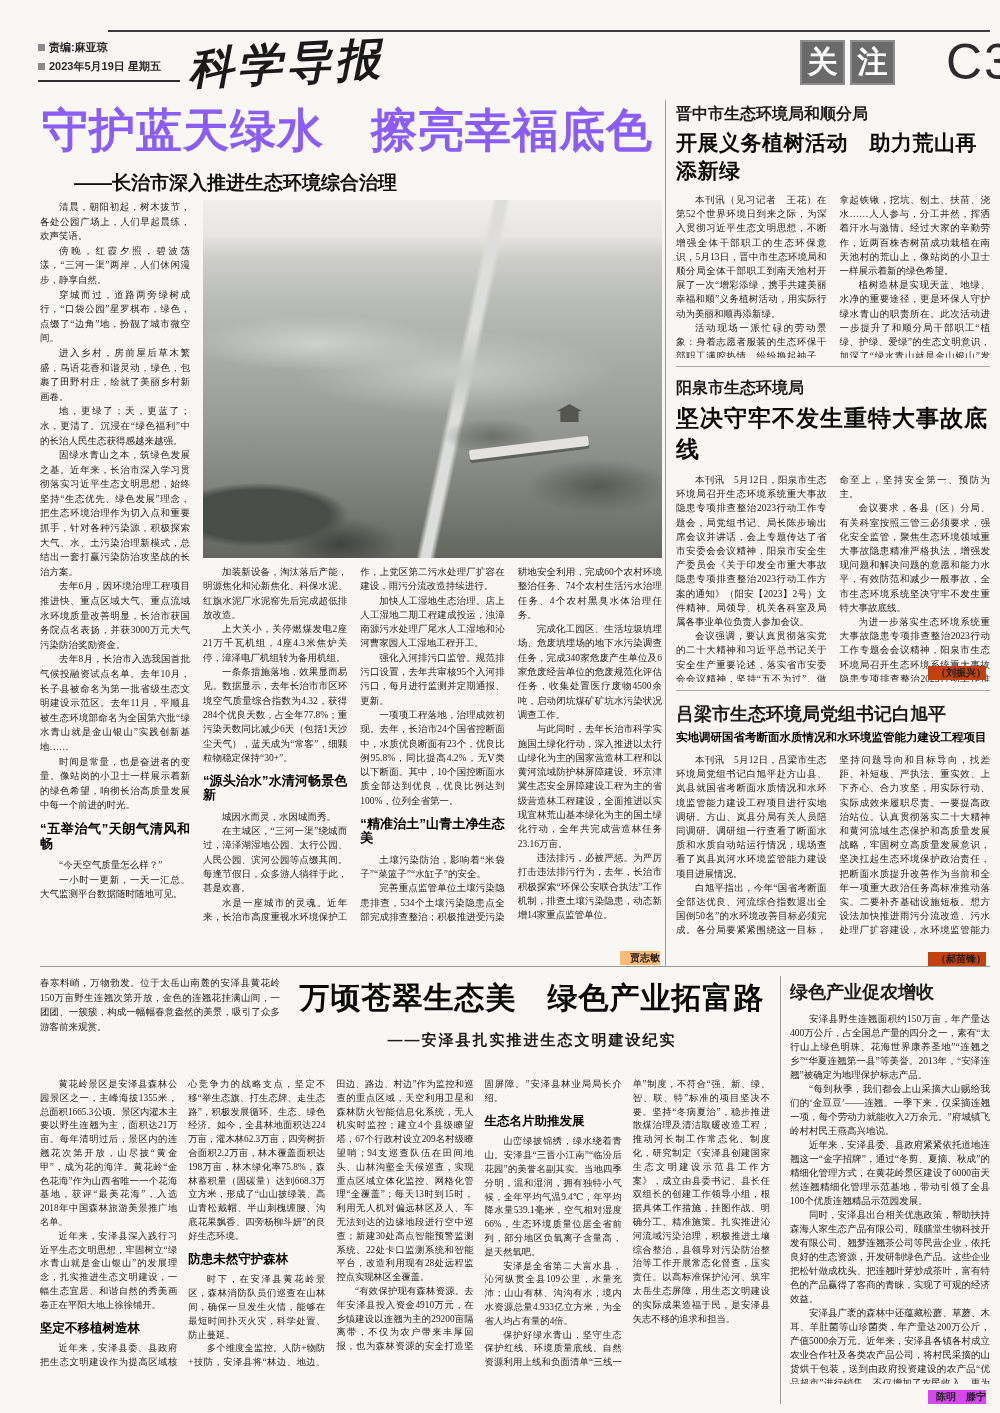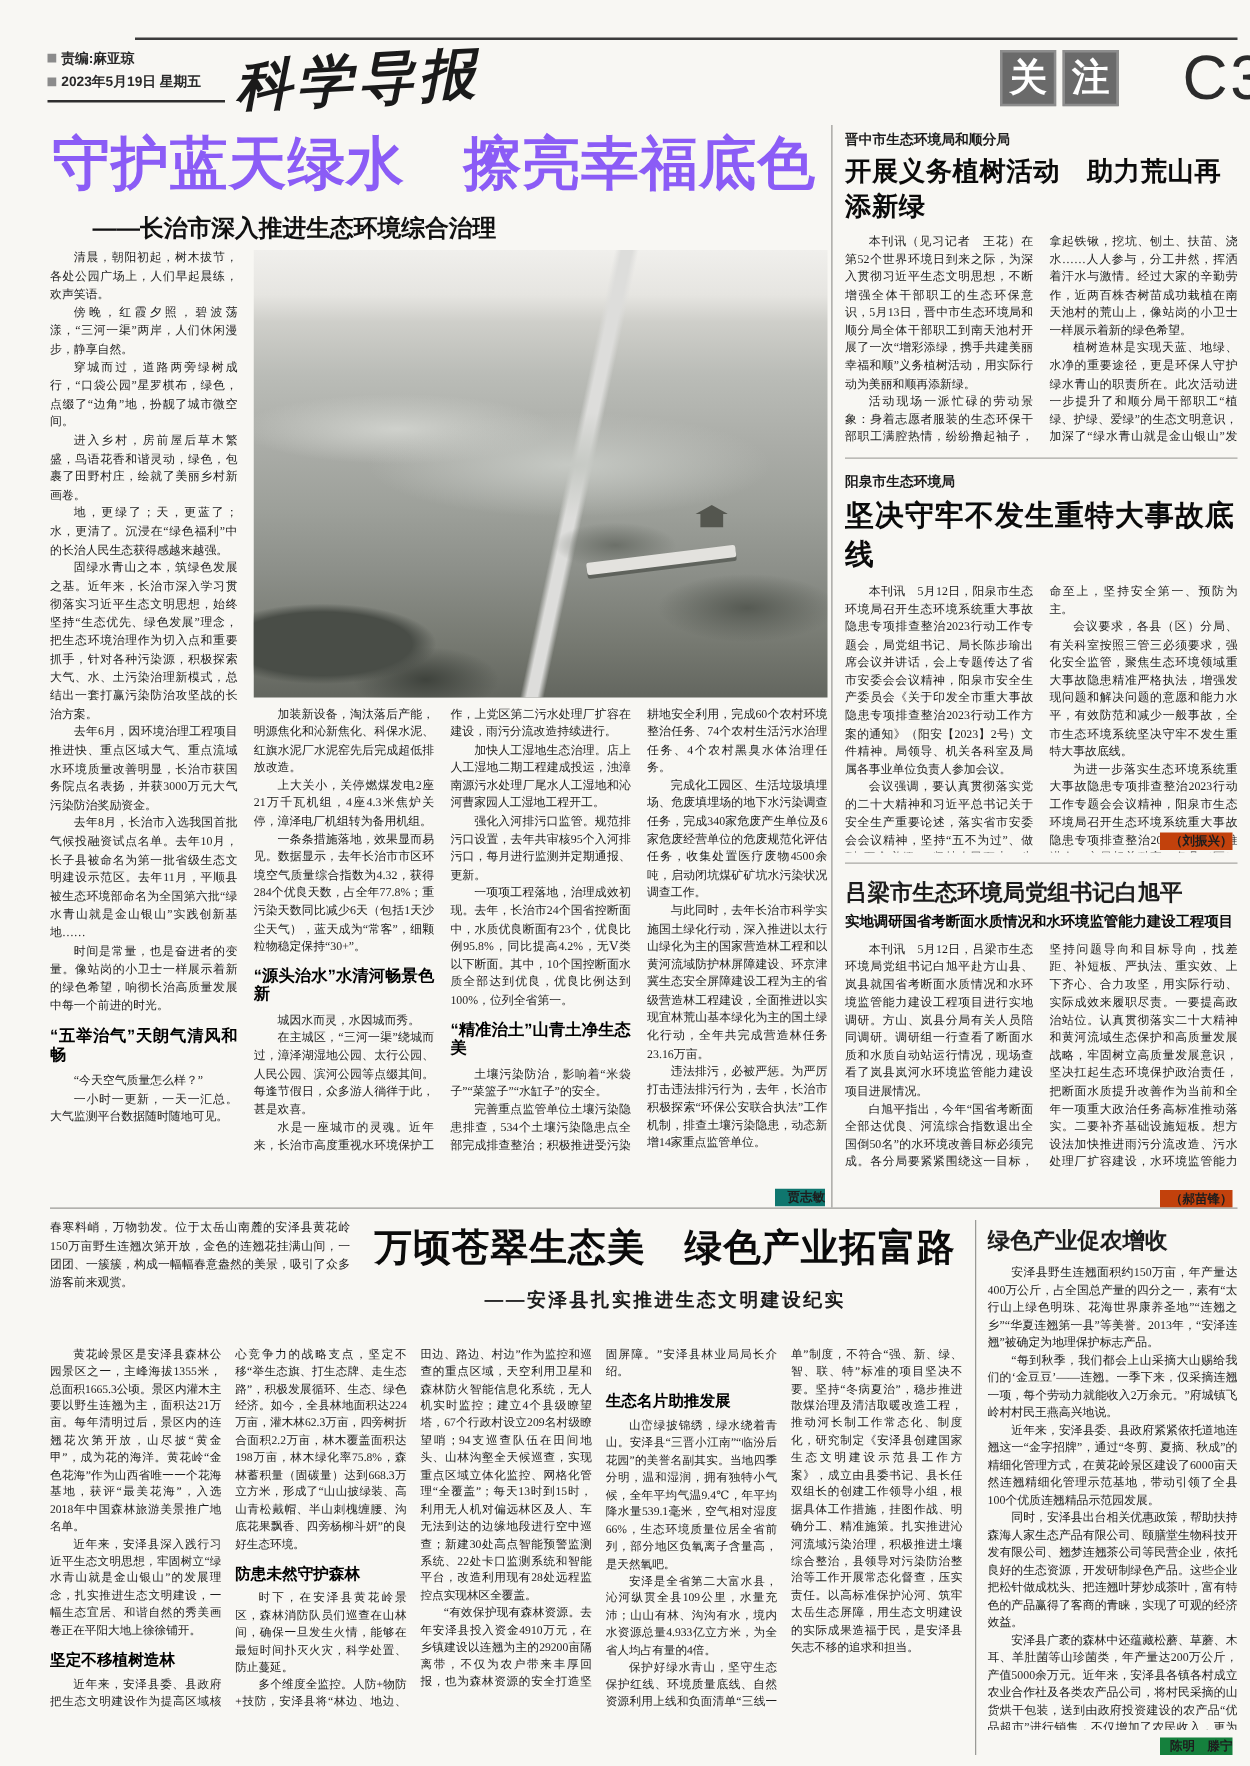--- a/index.html
+++ b/index.html
@@ -40,26 +40,26 @@
   .photo-bridge{position:absolute;left:58%;top:68%;width:120px;height:10px;background:#e3e2de;
                 transform:rotate(-7deg);border-radius:2px;box-shadow:0 3px 0 rgba(40,44,38,.45);}
   .photo-pavilion{position:absolute;left:77%;top:57%;width:26px;height:18px;background:#54564f;
                   clip-path:polygon(50% 0,100% 40%,85% 40%,85% 100%,15% 100%,15% 40%,0 40%);}
   .below-photo{flex:1;margin-top:7px;column-count:3;column-gap:13px;overflow:hidden;
                font-size:9.5px;line-height:14.3px;text-align:justify;}
   .para{margin:0;text-indent:2em;}
   .sub-hed{font-family:"Liberation Sans",sans-serif;font-weight:bold;font-size:13px;
            margin:9px 0 7px;text-indent:0;color:#000;}
   .main-sign{position:absolute;right:2px;bottom:0;font-weight:bold;font-size:10px;
-             background:#0f766e;padding-left:10px;}
+             background:#fdba74;padding-left:10px;}
   
   .v-rule{position:absolute;left:665px;top:100px;width:1px;height:866px;background:#9a9a96;}
   .sidebar{position:absolute;left:676px;top:102px;width:314px;}
   .side-art{position:relative;overflow:hidden;}
-  .side-art .kicker{font-family:"Liberation Sans",sans-serif;font-weight:bold;font-size:11px;margin:2px 0 4px;}
+  .side-art .kicker{font-family:"Liberation Sans",sans-serif;font-weight:bold;font-size:16px;margin:2px 0 4px;}
   .side-art .hed{font-family:"Liberation Sans",sans-serif;font-weight:900;color:#0b0b0b;}
   .side-body{column-count:2;column-gap:13px;font-size:9.5px;line-height:14.2px;text-align:justify;overflow:hidden;}
   .art-sign{position:absolute;right:4px;bottom:2px;font-weight:bold;font-size:10px;background:#c2410c;padding-left:8px;}
   .h-div{height:1px;background:#a8a8a4;margin:8px 0 9px;}
   #art1{height:256px;} #art1 .hed{font-size:21px;letter-spacing:.5px;margin-bottom:8px;} #art1 .side-body{height:172px;}
   #art2{height:306px;} #art2 .hed{font-size:23px;letter-spacing:1px;margin-bottom:8px;} #art2 .side-body{height:228px;}
   #art3{height:268px;} #art3 .kicker{font-size:18px;} #art3 .hed{font-size:11.5px;white-space:nowrap;margin-bottom:8px;}
   #art3 .side-body{height:196px;}
   
   .bottom-rule{position:absolute;left:40px;top:966px;width:950px;height:1px;background:#9a9a96;}
@@ -71,21 +71,21 @@
   .bottom-hed{font-family:"Liberation Sans",sans-serif;font-weight:900;font-size:30px;
               letter-spacing:1px;white-space:nowrap;color:#0b0b0b;margin-top:2px;}
   .bottom-dek{font-family:"Liberation Sans",sans-serif;font-weight:bold;font-size:15px;margin-top:12px;letter-spacing:2px;}
   .bottom-body{margin-top:10px;column-count:5;column-gap:11px;height:322px;overflow:hidden;
                font-size:9.3px;line-height:13.8px;text-align:justify;}
   .bottom-body .sub-hed{font-size:12.5px;}
   
   .bottom-right{position:absolute;left:790px;top:980px;width:200px;height:426px;overflow:hidden;}
   .br-hed{font-family:"Liberation Sans",sans-serif;font-weight:900;font-size:18px;margin:0 0 8px;}
   .br-body{font-size:9.5px;line-height:14px;text-align:justify;height:372px;overflow:hidden;}
-  .br-sign{position:absolute;right:4px;bottom:2px;font-weight:bold;font-size:10px;background:#15803d;padding-left:8px;}
+  .br-sign{position:absolute;right:4px;bottom:2px;font-weight:bold;font-size:10px;background:#d946ef;padding-left:8px;}
   .sq{display:inline-block;width:7px;height:7px;background:#8b8b8b;margin-right:4px;}
 </style>
 </head>
 <body>
 
 <div class="page">
 
   <div class="top-rule"></div>
   <div class="meta">
     <div><span class="sq"></span><span>责编:麻亚琼</span></div>

